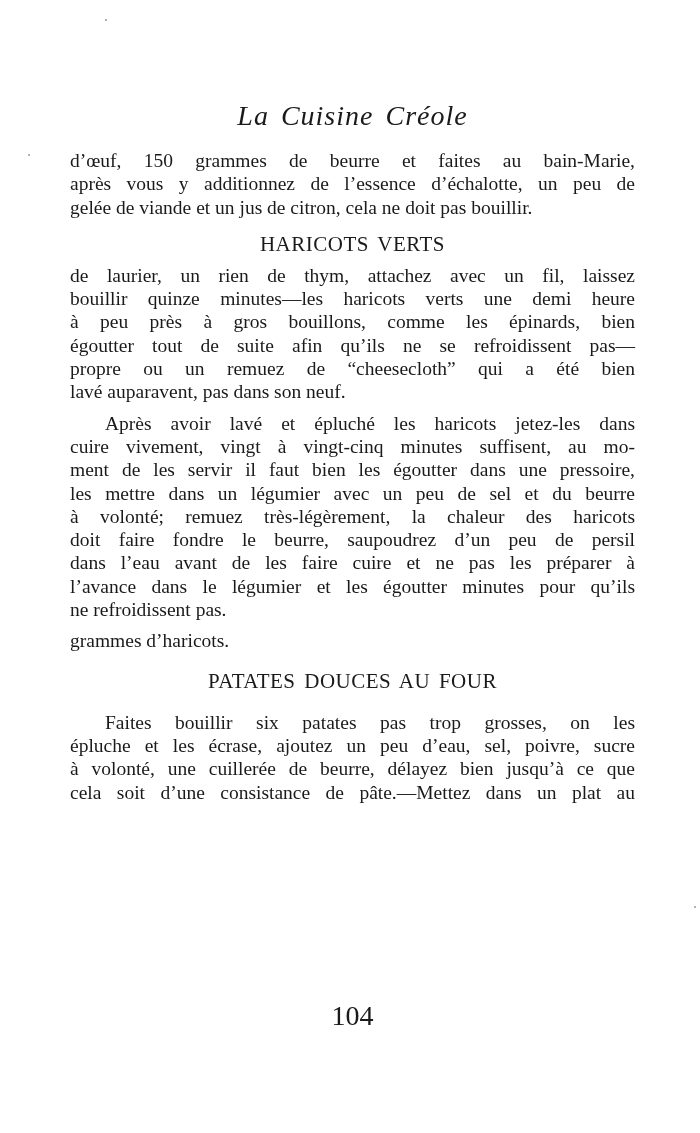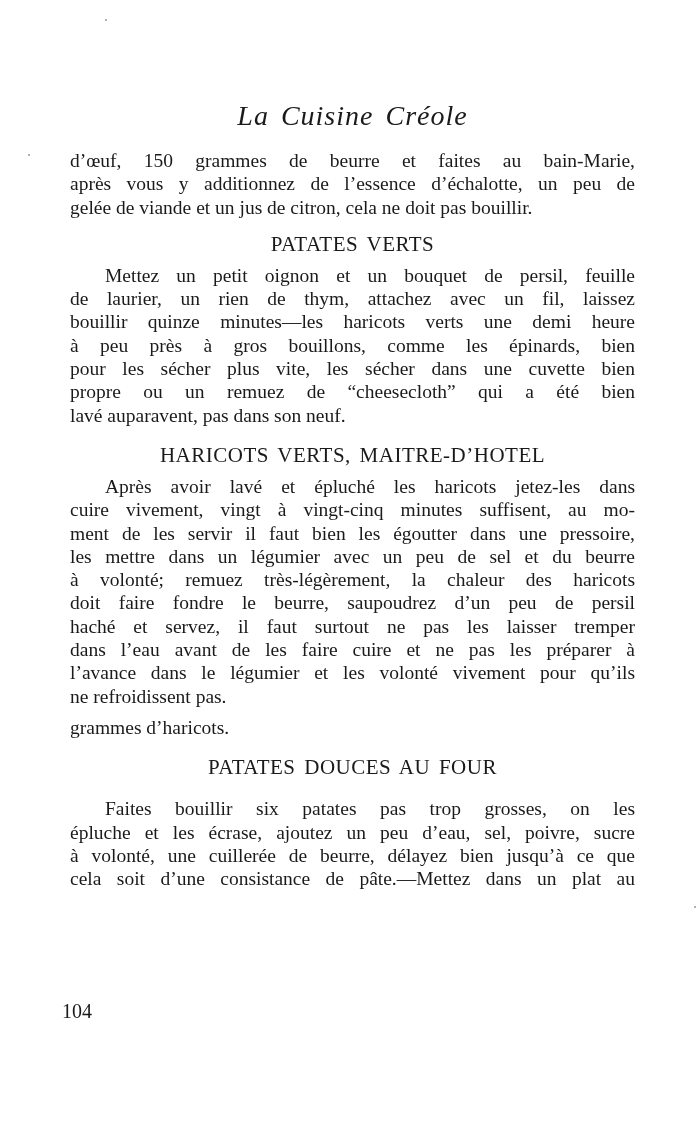--- a/index.html
+++ b/index.html
@@ -65,22 +65,22 @@
   }
   .h-haricots { margin-top: 13px; margin-bottom: 6px; }
   .h-maitre { margin-top: 16px; margin-bottom: 6px; }
   .h-patates { margin-top: 16px; margin-bottom: 18px; }
   .first-line-indent { padding-left: 35px; }
   .folio {
     position: absolute;
     top: 1000px;
     left: 0;
     width: 581px;
-    text-align: left;
-    font-size: 20px;
+    text-align: center;
+    font-size: 28px;
   }
   .speck {
     position: absolute;
     width: 2px;
     height: 2px;
     background: #999;
     border-radius: 1px;
   }
 </style>
 </head>
@@ -96,44 +96,41 @@
 
   <div class="content">
 
     <p>
       <span class="line">d’œuf, 150 grammes de beurre et faites au bain-Marie,</span>
       <span class="line">après vous y additionnez de l’essence d’échalotte, un peu de</span>
       <span class="line last">gelée de viande et un jus de citron, cela ne doit pas bouillir.</span>
     </p>
 
     <section>
-      <h2 class="h-haricots">PATATES VERTS</h2>
+      <h2 class="h-haricots">HARICOTS VERTS</h2>
       <p>
-        <span class="line first-line-indent">Mettez un petit oignon et un bouquet de persil, feuille</span>
         <span class="line">de laurier, un rien de thym, attachez avec un fil, laissez</span>
         <span class="line">bouillir quinze minutes—les haricots verts une demi heure</span>
         <span class="line">à peu près à gros bouillons, comme les épinards, bien</span>
-        <span class="line">pour les sécher plus vite, les sécher dans une cuvette bien</span>
+        <span class="line">égoutter tout de suite afin qu’ils ne se refroidissent pas—</span>
         <span class="line">propre ou un remuez de “cheesecloth” qui a été bien</span>
         <span class="line last">lavé auparavent, pas dans son neuf.</span>
       </p>
     </section>
 
     <section>
-      <h2 class="h-maitre">HARICOTS VERTS, MAITRE-D’HOTEL</h2>
       <p>
         <span class="line first-line-indent">Après avoir lavé et épluché les haricots jetez-les dans</span>
         <span class="line">cuire vivement, vingt à vingt-cinq minutes suffisent, au mo-</span>
         <span class="line">ment de les servir il faut bien les égoutter dans une pressoire,</span>
         <span class="line">les mettre dans un légumier avec un peu de sel et du beurre</span>
         <span class="line">à volonté; remuez très-légèrement, la chaleur des haricots</span>
         <span class="line">doit faire fondre le beurre, saupoudrez d’un peu de persil</span>
-        <span class="line">haché et servez, il faut surtout ne pas les laisser tremper</span>
         <span class="line">dans l’eau avant de les faire cuire et ne pas les préparer à</span>
-        <span class="line">l’avance dans le légumier et les volonté vivement pour qu’ils</span>
+        <span class="line">l’avance dans le légumier et les égoutter minutes pour qu’ils</span>
         <span class="line last">ne refroidissent pas.</span>
       </p>
       <p>
         <span class="line last">grammes d’haricots.</span>
       </p>
     </section>
 
     <section>
       <h2 class="h-patates">PATATES DOUCES AU FOUR</h2>
       <p>

